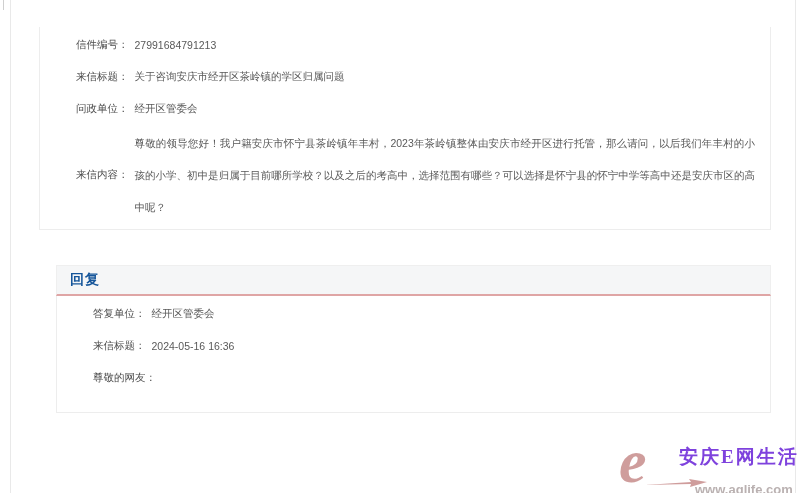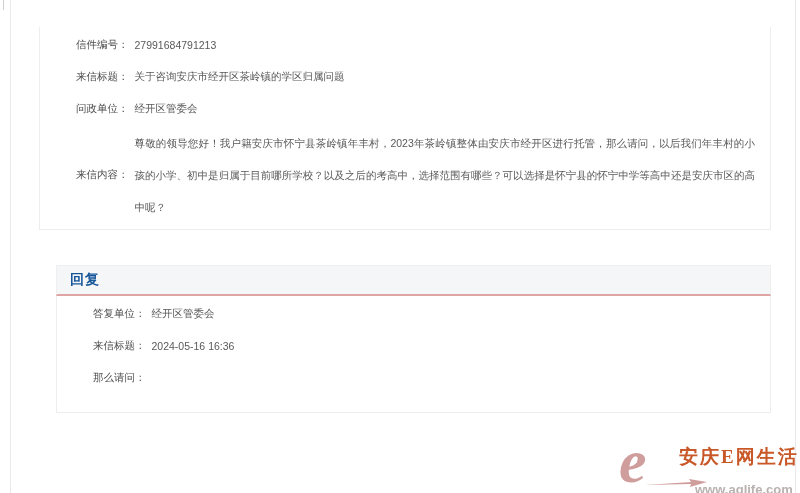--- a/index.html
+++ b/index.html
@@ -79,21 +79,21 @@
   .wm-e {
     position:absolute; left:4px; top:-4px;
     font-family:"Liberation Serif","DejaVu Serif",serif;
     font-style:italic; font-weight:bold;
     font-size:62px; line-height:58px;
     color:#c9908f;
   }
   .wm-text {
     position:absolute; left:64px; top:8px;
     font-weight:bold; font-size:19px; letter-spacing:2px;
-    color:#c2410c;
+    color:#6d28d9;
     white-space:nowrap;
     font-family:"Liberation Serif","DejaVu Serif",serif;
   }
   .wm-arrow {
     position:absolute; left:30px; top:42px; width:62px; height:10px;
   }
   .wm-url {
     position:absolute; left:80px; top:46px;
     font-weight:bold; font-size:13px;
     color:#b1a7a7;
@@ -135,21 +135,21 @@
     <div class="sec-body">
       <div class="row">
         <span class="lbl">答复单位：</span>
         <span class="val">经开区管委会</span>
       </div>
       <div class="row">
         <span class="lbl">来信标题：</span>
         <span class="val">2024-05-16 16:36</span>
       </div>
       <div class="row content-row">
-        <span class="lbl">那么请问：</span>
+        <span class="lbl">尊敬的网友：</span>
       </div>
     </div>
   </section>
 
 </div>
 
 <div class="watermark">
   <span class="wm-e">e</span>
   <span class="wm-text">安庆E网生活</span>
   <svg class="wm-arrow" viewBox="0 0 62 10" xmlns="http://www.w3.org/2000/svg">

